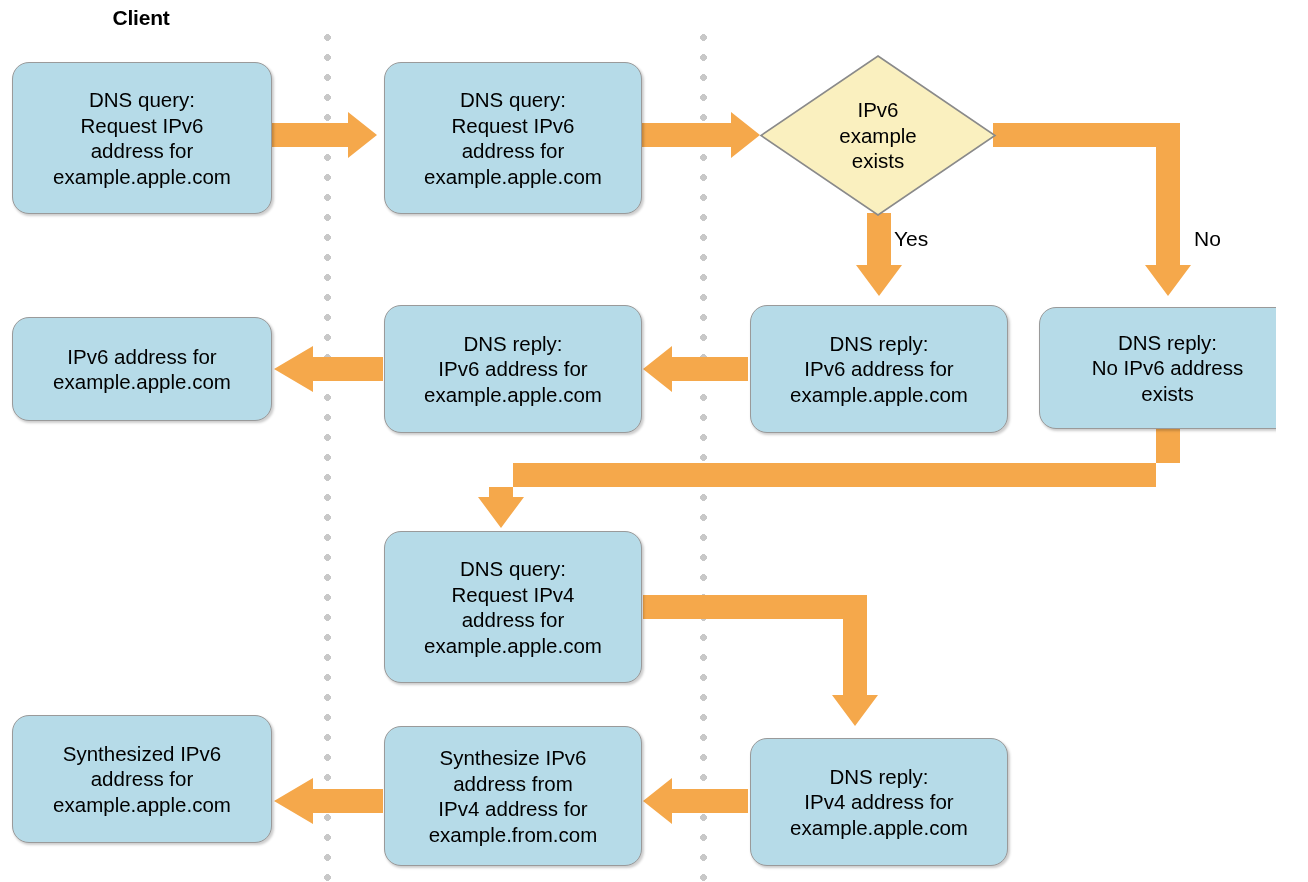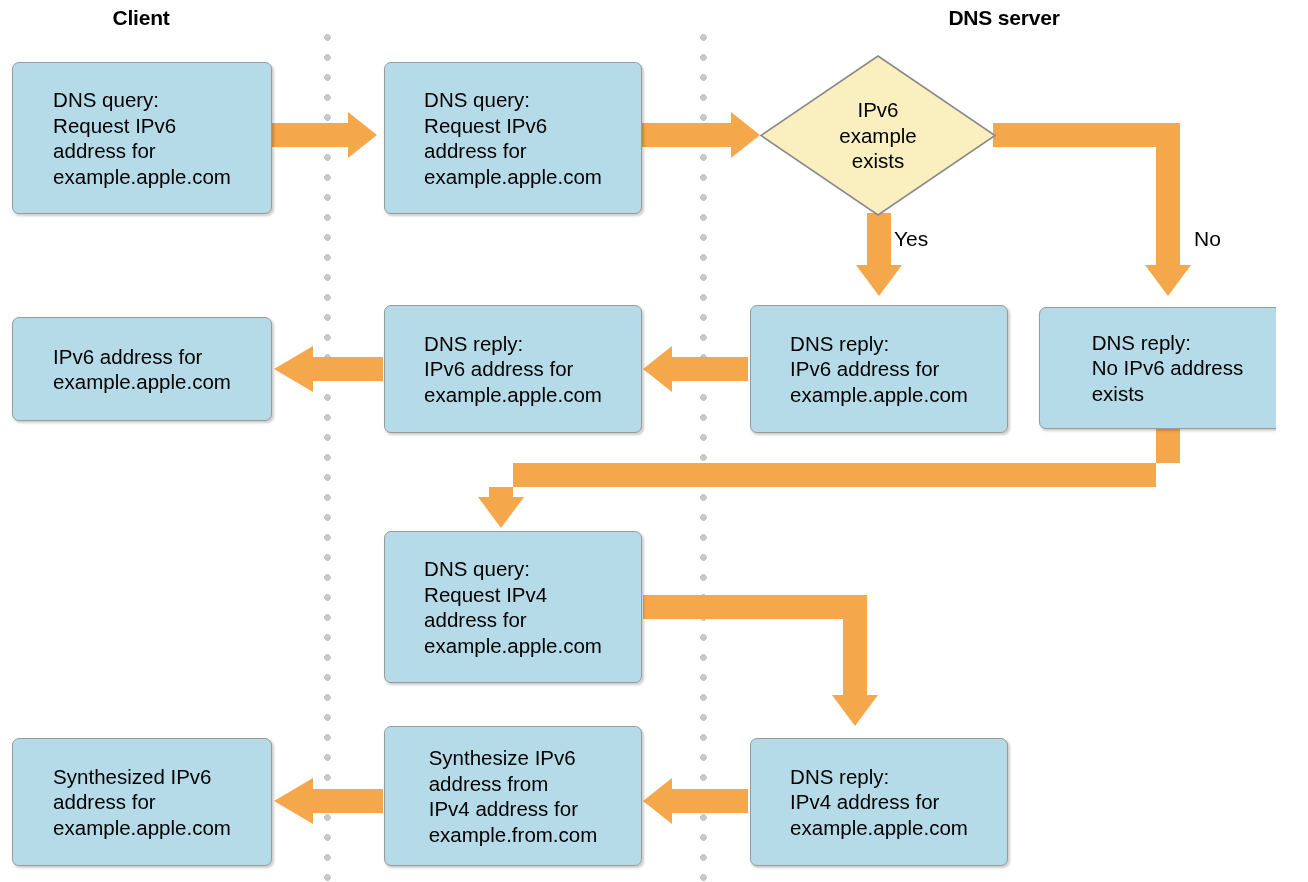--- a/index.html
+++ b/index.html
@@ -39,25 +39,25 @@
     background-image: radial-gradient(circle at 3.5px 3.5px, #c8c8c8 3.2px, rgba(255,255,255,0) 3.6px);
     background-size: 7px 20px;
     background-repeat: repeat-y;
   }
   
   .box {
     position: absolute;
     box-sizing: border-box;
     background: #b6dbe8;
     border: 1.6px solid #9a9a9a;
-    border-radius: 7px;
+    border-radius: 17px;
     display: flex;
     align-items: center;
     justify-content: center;
-    text-align: left;
+    text-align: center;
     color: #000000;
     font-size: 20.5px;
     line-height: 25.5px;
     box-shadow: 1.5px 2px 2.5px rgba(0,0,0,0.20);
     padding: 2px 8px;
   }
   .box .lbl { display: block; white-space: pre-line; }
   
   .diamond-wrap {
     position: absolute;
@@ -90,21 +90,20 @@
     color: #000000;
     white-space: nowrap;
   }
 </style>
 </head>
 <body>
 
 <div id="diagram">
 
   <div class="col-header" style="left:48px; top:6px; width:186px;">Client</div>
-  <div class="col-header" style="left:878px; top:6px; width:252px;">DNS server</div>
 
   <div class="lane-sep" style="left:324px;"></div>
   <div class="lane-sep" style="left:700px;"></div>
 
   <svg id="arrows" viewBox="0 0 1308 882" width="1308" height="882">
     <g fill="#f5a84b">
 
       <path d="M 272,123 L 348,123 L 348,112 L 377,135 L 348,158 L 348,147 L 272,147 Z"></path>
 
       <path d="M 642,123 L 731,123 L 731,112 L 760,135 L 731,158 L 731,147 L 642,147 Z"></path>
@@ -189,19 +188,19 @@
 example.apple.com</span>
   </div>
 
   <div class="box" style="left:384px; top:726px; width:258px; height:140px;">
     <span class="lbl">Synthesize IPv6
 address from
 IPv4 address for
 example.from.com</span>
   </div>
 
-  <div class="box" style="left:12px; top:738px; width:260px; height:128px;">
+  <div class="box" style="left:12px; top:715px; width:260px; height:128px;">
     <span class="lbl">Synthesized IPv6
 address for
 example.apple.com</span>
   </div>
 
 </div>
 
 </body></html>

